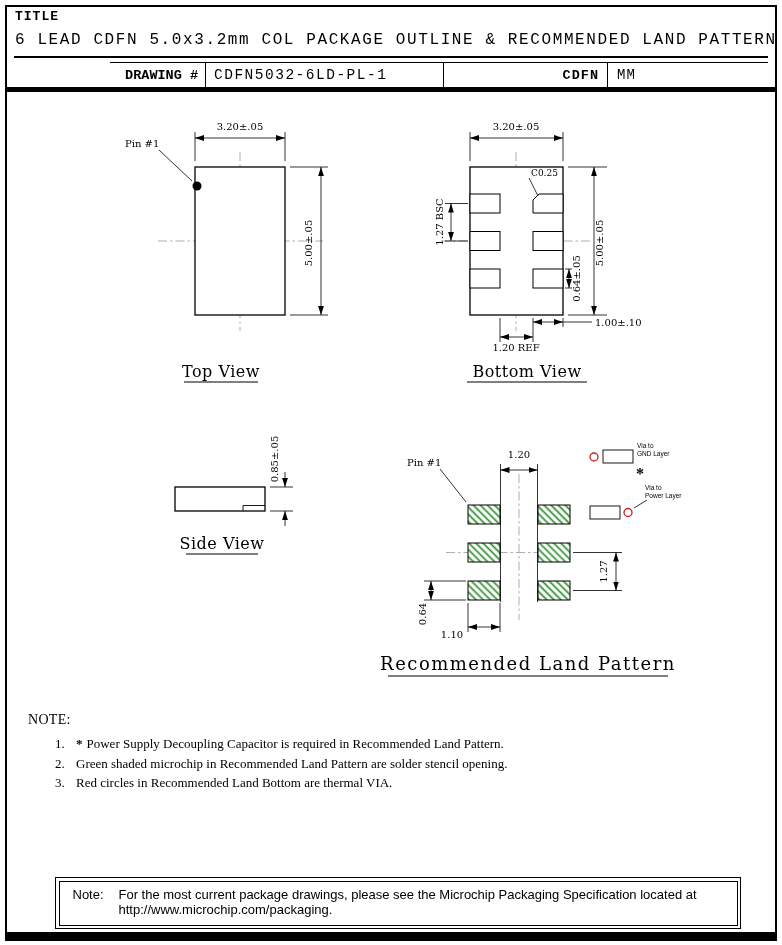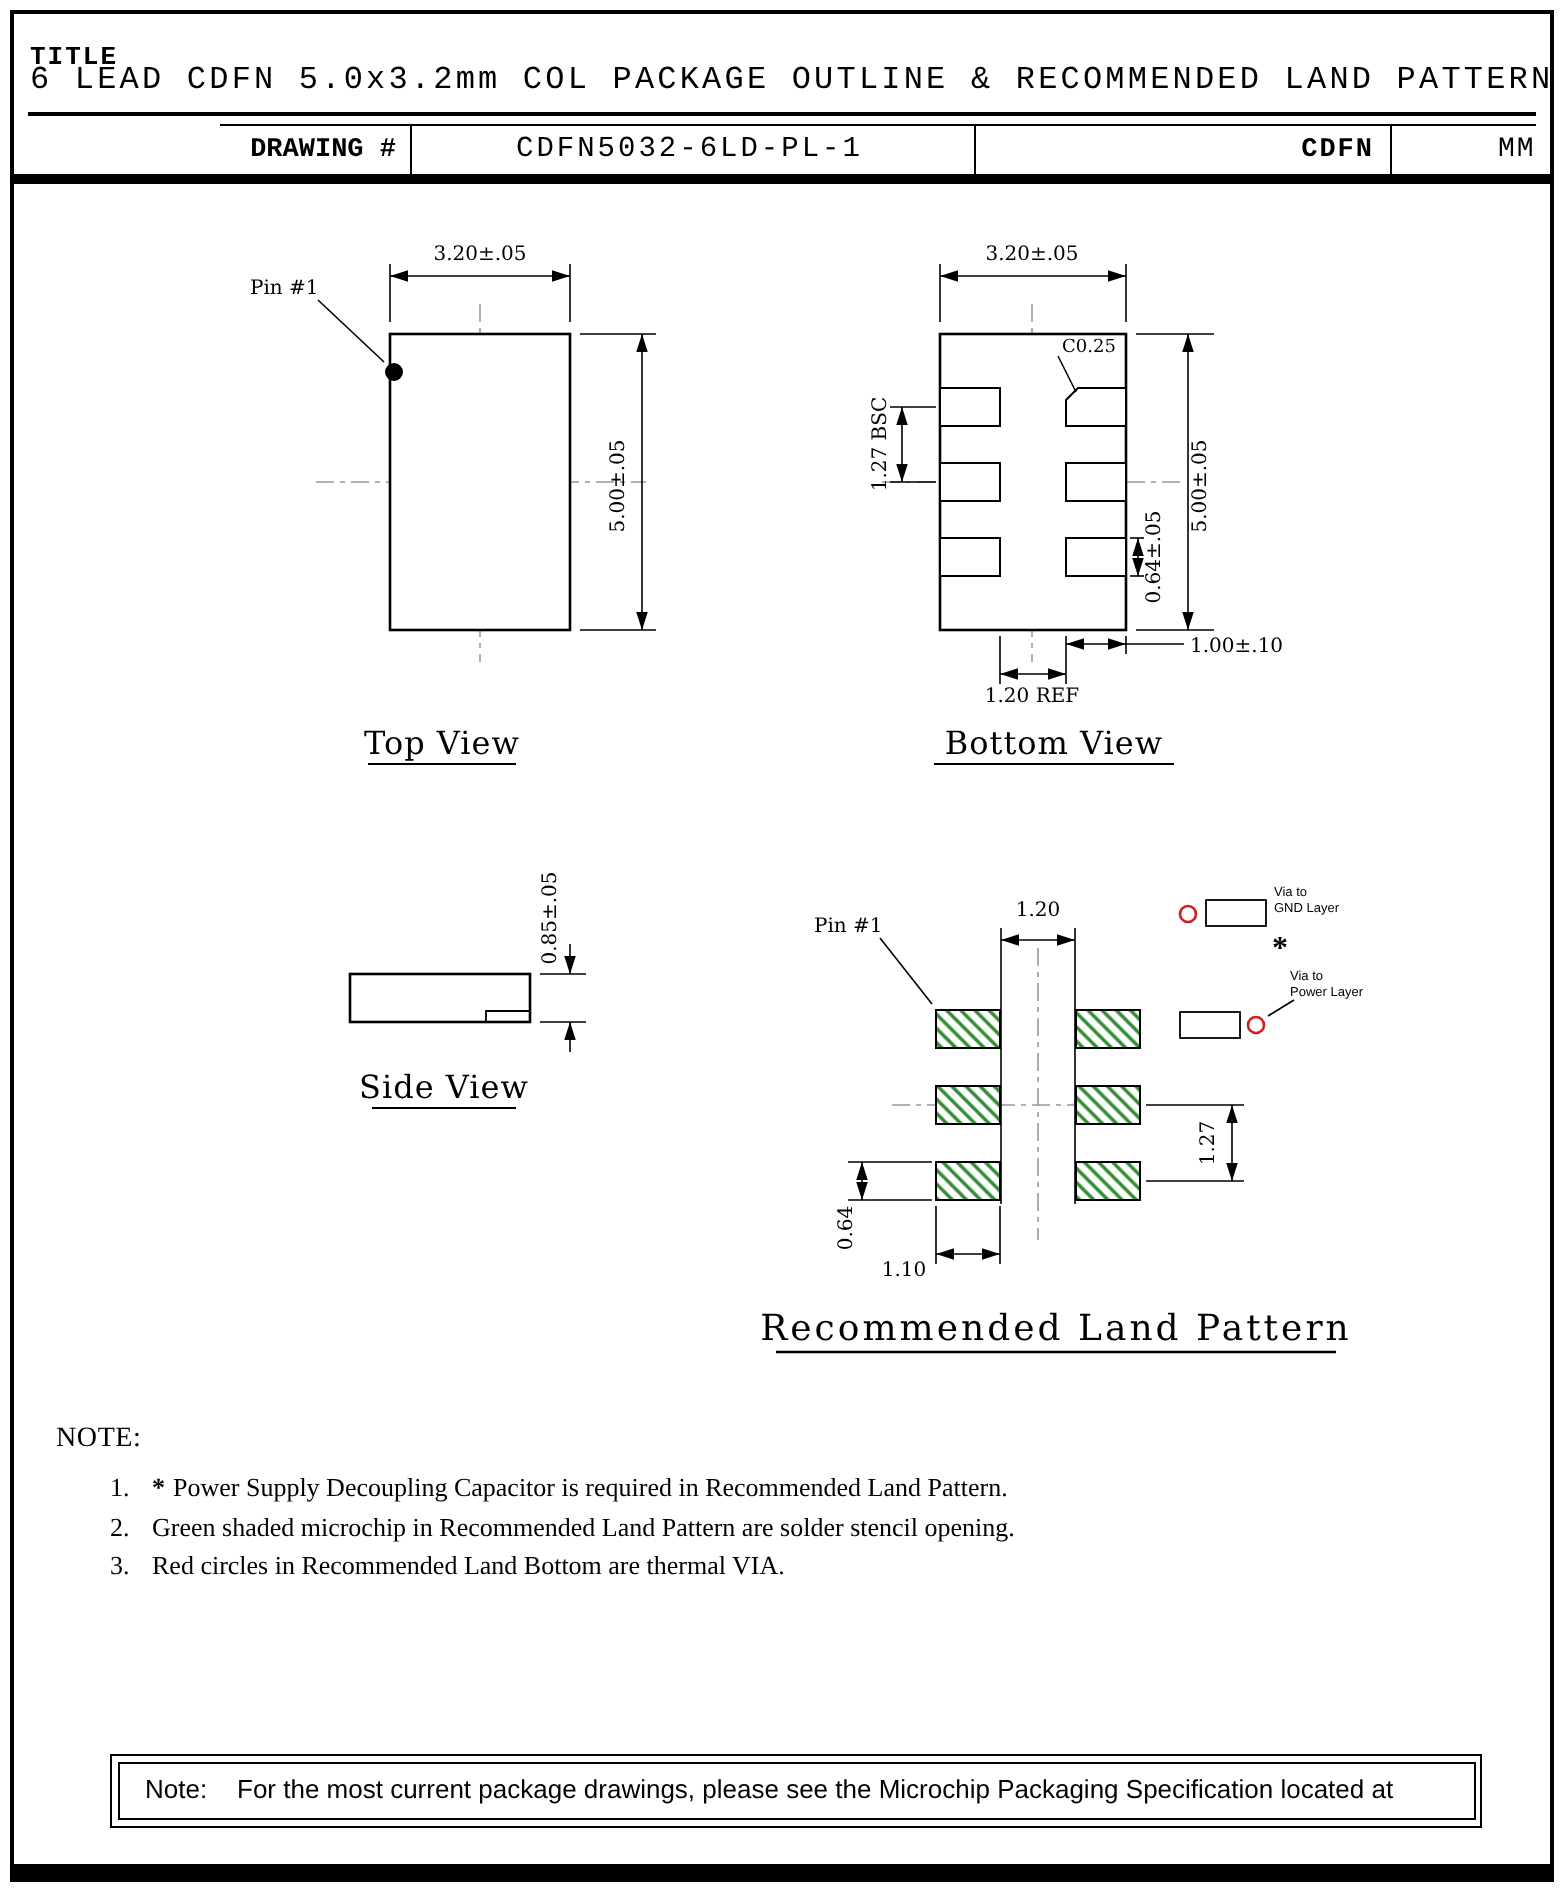--- a/index.html
+++ b/index.html
@@ -1,24 +1,24 @@
 <!DOCTYPE html>
 <html><head>
 <meta charset="utf-8">
 <style>
   * { box-sizing: border-box; }
   html, body { margin:0; padding:0; }
   body { width:782px; height:945px; background:#fff; }
   .page { position:relative; width:782px; height:945px; background:#fff; font-family:"Liberation Serif",serif; overflow:hidden; }
   .frame { position:absolute; left:5px; top:5px; width:772px; height:936px; border:2px solid #000; border-bottom:9px solid #000; pointer-events:none; }
 
-  .title-label { position:absolute; left:15px; top:9px; font-family:"Liberation Mono","DejaVu Sans Mono",monospace; font-weight:bold; font-size:13px; letter-spacing:1px;margin-top:12px; }
+  .title-label { position:absolute; left:15px; top:9px; font-family:"Liberation Mono","DejaVu Sans Mono",monospace; font-weight:bold; font-size:13px; letter-spacing:1px; }
   .doc-title { position:absolute; left:15px; top:31px; font-family:"Liberation Mono","DejaVu Sans Mono",monospace; font-size:16px; letter-spacing:1.6px; white-space:nowrap; }
   .title-rule { position:absolute; left:14px; top:56px; width:754px; height:2px; background:#000; }
-  .drawing-row { position:absolute; left:110px; top:62px; width:658px; height:25px; border-top:1.6px solid #000; display:flex; align-items:center; font-family:"Liberation Mono","DejaVu Sans Mono",monospace;gap:44px; }
+  .drawing-row { position:absolute; left:110px; top:62px; width:658px; height:25px; border-top:1.6px solid #000; display:flex; align-items:center; font-family:"Liberation Mono","DejaVu Sans Mono",monospace; }
   .cell { height:100%; display:flex; align-items:center; white-space:nowrap; }
   .c1 { width:96px; justify-content:flex-end; padding-right:7px; border-right:1.6px solid #000; font-weight:bold; font-size:13.5px; }
   .c2 { width:238px; padding-left:8px; border-right:1.6px solid #000; font-size:14.5px; letter-spacing:1.5px; }
   .c3 { width:164px; justify-content:flex-end; padding-right:8px; border-right:1.6px solid #000; font-weight:bold; font-size:13.5px; letter-spacing:1px; }
   .c4 { flex:1; padding-left:9px; font-size:14px; letter-spacing:1px; }
   .thick-bar { position:absolute; left:6px; top:87px; width:770px; height:4.5px; background:#000; }
 
   .drawing { position:absolute; left:0; top:0; }
   text { fill:#000; }
   .dim   { font-family:"DejaVu Serif",serif; font-size:10px; }
@@ -256,16 +256,17 @@
         <span class="note-text">Red circles in Recommended Land Bottom are thermal VIA.</span>
       </li>
     </ol>
   </div>
 
   <div class="footer-box">
     <div class="footer-box-inner">
       <span class="footer-label">Note:</span>
       <div class="footer-text">
         <div>For the most current package drawings, please see the Microchip Packaging Specification located at</div>
+        <div>http://www.microchip.com/packaging.</div>
       </div>
     </div>
   </div>
 </div>
 
 </body></html>

